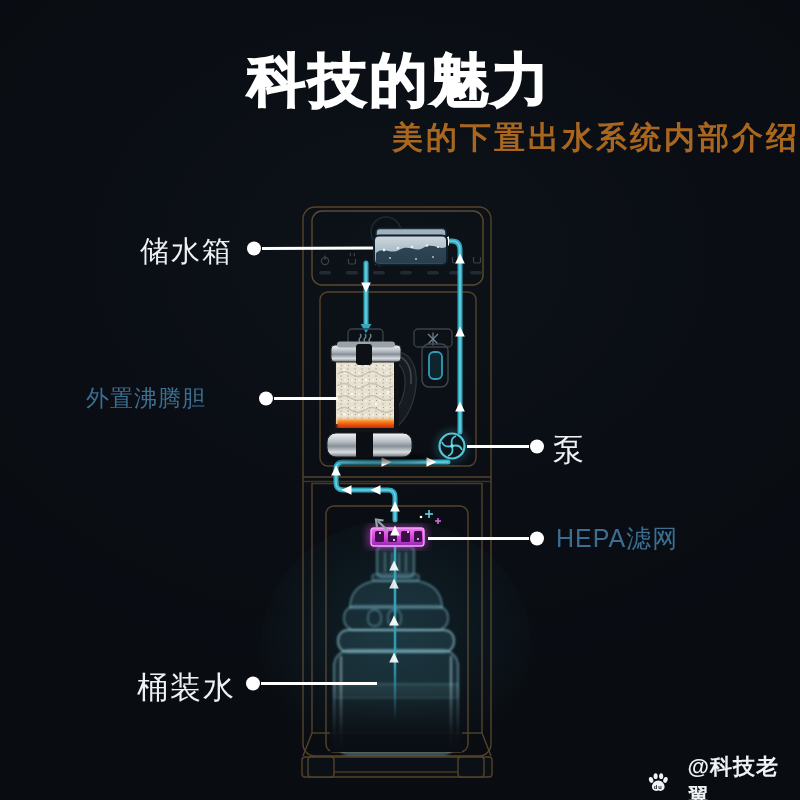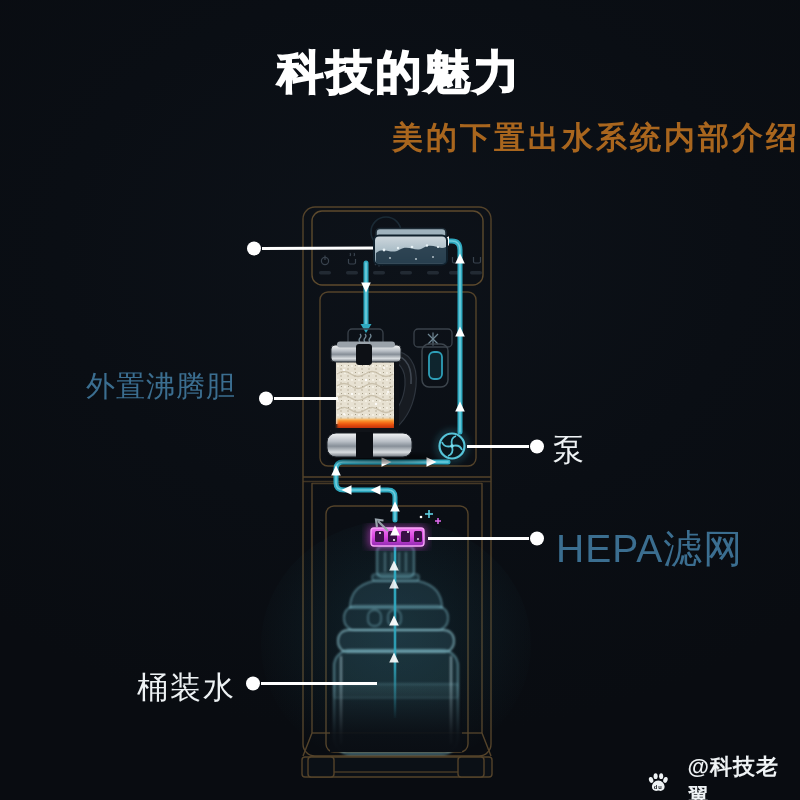--- a/index.html
+++ b/index.html
@@ -4,34 +4,34 @@
 <style>
   html,body{margin:0;padding:0;background:#07090d;}
   .stage{
     position:relative;width:800px;height:800px;overflow:hidden;
     background:radial-gradient(ellipse 620px 480px at 50% 32%, #0d1219 0%, #0a0e14 55%, #090c11 100%);
     font-family:"Liberation Sans","DejaVu Sans",sans-serif;
   }
   .abs{position:absolute;}
   .title{
     left:0;right:0;top:42px;text-align:center;
-    font-size:46px;font-weight:900;color:#ffffff;letter-spacing:3px;
+    font-size:58px;font-weight:900;color:#ffffff;letter-spacing:3px;
     -webkit-text-stroke:1.6px #ffffff;
   }
   .subtitle{
     left:0;right:0;top:117px;text-align:right;
     font-size:31px;font-weight:700;color:#a9661e;letter-spacing:3px;
   }
   .callout{font-weight:500;letter-spacing:2px;white-space:nowrap;}
   .c-white{color:#eef2f4;}
   .c-blue{color:#3b6e90;}
   .lab-tank{left:140px;top:232px;font-size:29px;}
-  .lab-boiler{left:86px;top:367px;font-size:29px;letter-spacing:1px;}
+  .lab-boiler{left:86px;top:383px;font-size:23px;letter-spacing:1px;}
   .lab-pump{left:553px;top:429px;font-size:31px;}
-  .lab-hepa{left:556px;top:522px;font-size:39px;letter-spacing:1px;}
+  .lab-hepa{left:556px;top:522px;font-size:25px;letter-spacing:1px;}
   .lab-bottle{left:137px;top:667px;font-size:31px;}
   .watermark{
     left:646px;top:752px;display:flex;align-items:center;gap:17px;
     color:#eff3f5;font-size:22px;font-weight:600;letter-spacing:1px;
   }
   svg{display:block;}
 </style>
 </head>
 <body>
 
@@ -353,20 +353,21 @@
       <rect x="302" y="757" width="190" height="20" rx="3"></rect>
       <rect x="308" y="757" width="26" height="20" rx="3"></rect>
       <rect x="458" y="757" width="26" height="20" rx="3"></rect>
       <line x1="334" y1="772" x2="458" y2="772" stroke-opacity="0.8"></line>
     </g>
   </svg>
 
   <div class="abs title">科技的魅力</div>
   <div class="abs subtitle">美的下置出水系统内部介绍</div>
 
+  <div class="abs callout c-white lab-tank">储水箱</div>
   <div class="abs callout c-blue  lab-boiler">外置沸腾胆</div>
   <div class="abs callout c-white lab-pump">泵</div>
   <div class="abs callout c-blue  lab-hepa">HEPA滤网</div>
   <div class="abs callout c-white lab-bottle">桶装水</div>
 
   <div class="abs watermark">
     <svg width="25" height="25" viewBox="0 0 24 24">
       <g fill="#eff3f5">
         <ellipse cx="5" cy="9.5" rx="2.1" ry="2.9" transform="rotate(-18 5 9.5)"></ellipse>
         <ellipse cx="9.4" cy="5.8" rx="2" ry="2.9"></ellipse>

